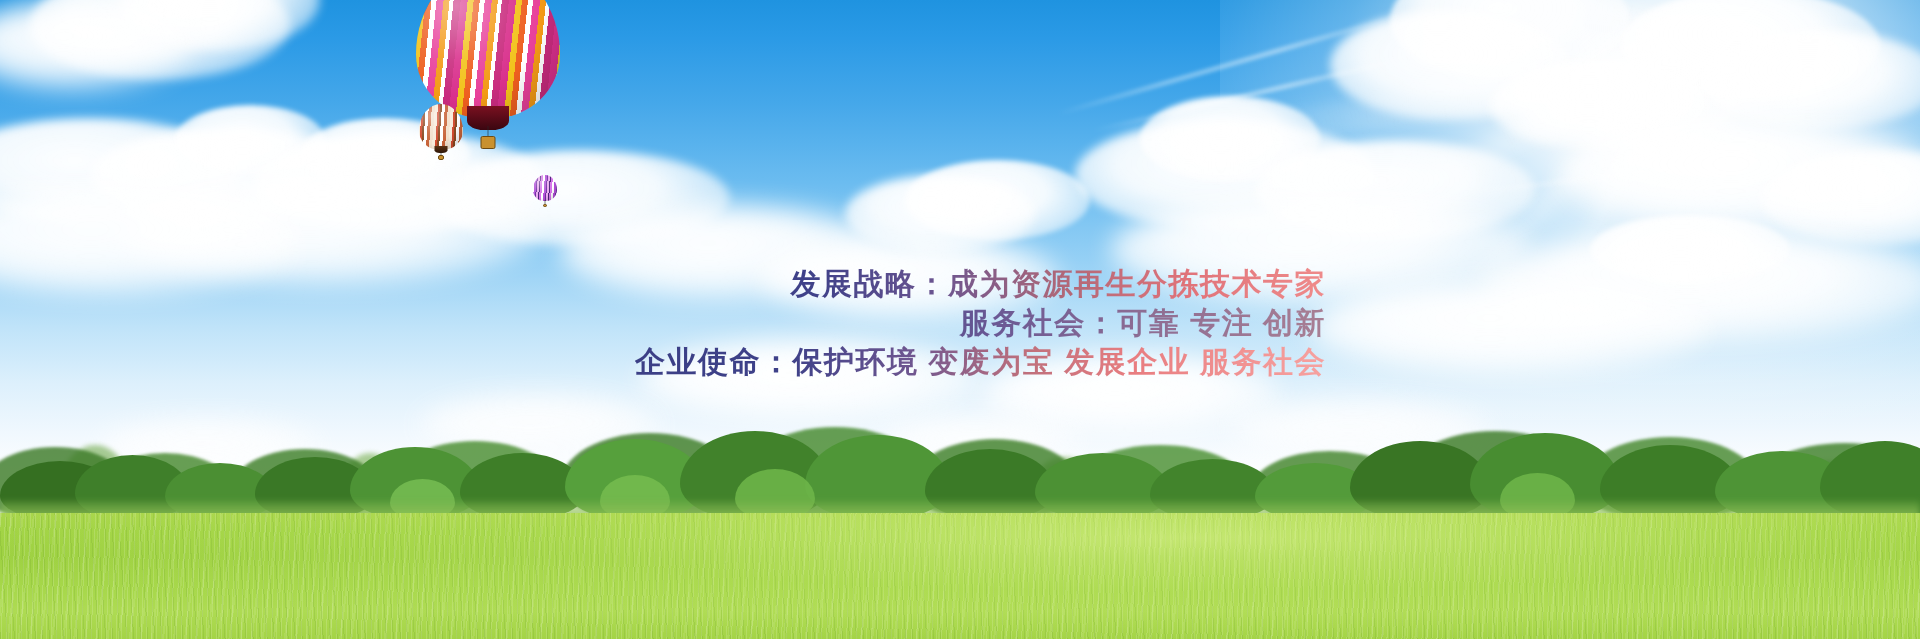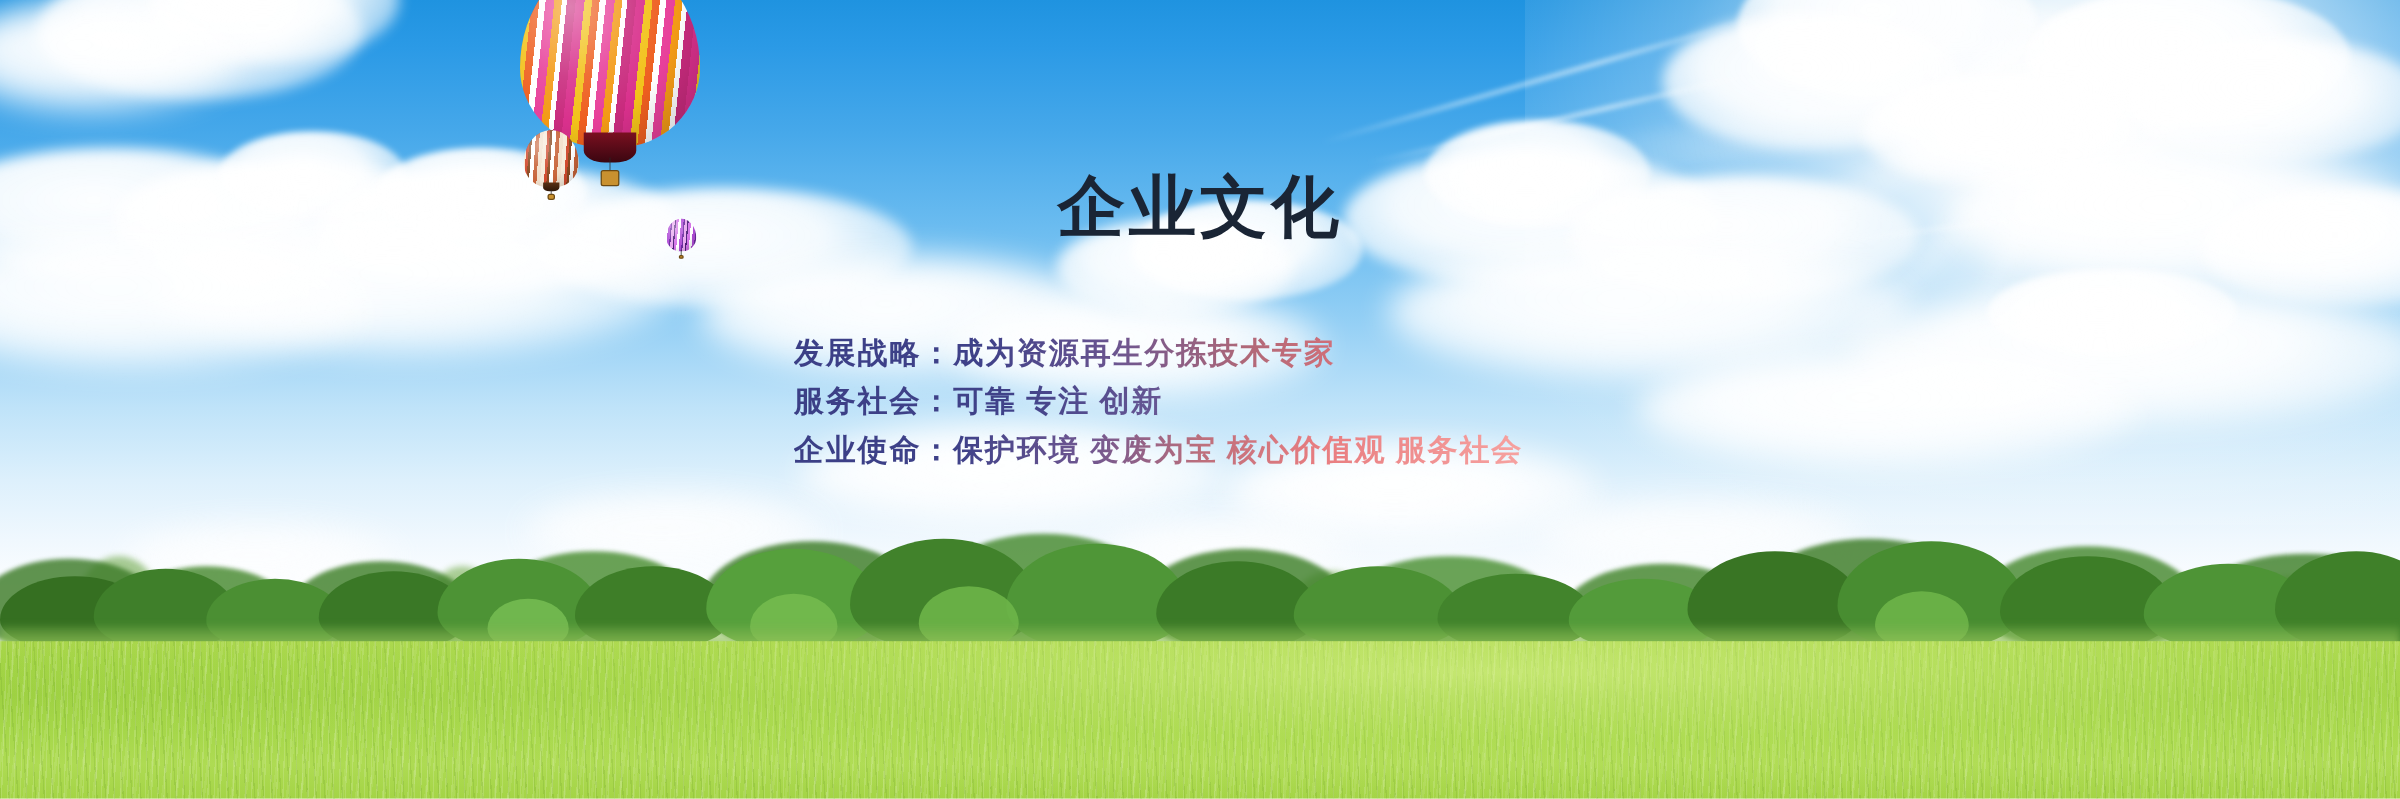--- a/index.html
+++ b/index.html
@@ -209,29 +209,30 @@
     font-family:"Liberation Sans", sans-serif;
   }
 
   .slogans {
     position:absolute;
     left:635px; top:264px;
     text-align:left;
     pointer-events:none;
   }
   .slogan {
-    font-size:24px;
+    font-size:30px;
     font-weight:700;
     letter-spacing:1.5px;
     line-height:39px;
     white-space:nowrap;
-    font-family:Liberation Serif, serif;
+    font-family:Liberation Sans, sans-serif;
     background-clip:text;
     -webkit-background-clip:text;
     color:transparent;
+    text-align:right;
     -webkit-text-fill-color:transparent;
   }
   .slogan.l1 {
     background-image:linear-gradient(to right,
         #3b3f86 0%, #3f4189 26%, #6b5590 44%,
         #b06878 62%, #e0737a 80%, #ef8b8b 100%);
   }
   .slogan.l2 {
     background-image:linear-gradient(to right,
         #3b3f86 0%, #404289 30%, #6a5894 52%,
@@ -344,27 +345,26 @@
                   #6c2ba0 4px, #6c2ba0 5px,
                   #e8a8ef 5px, #e8a8ef 7px,
                   #4c1f78 7px, #4c1f78 8px,
                   #d473e8 8px, #d473e8 10px);">
     </div>
     <div class="cable" style="top:25px; height:5px;"></div>
     <div class="basket" style="top:29px; width:4px; height:3px;"></div>
   </div>
 
   <div class="text-block">
-    <div class="headline-cn">企业文化</div>
   </div>
 
   <div class="slogans">
     <div class="slogan l1">发展战略：成为资源再生分拣技术专家</div>
     <div class="slogan l2">服务社会：可靠 专注 创新</div>
-    <div class="slogan l3">企业使命：保护环境 变废为宝 核心价值观 服务社会</div>
+    <div class="slogan l3">企业使命：保护环境 变废为宝 发展企业 服务社会</div>
   </div>
 
   <div class="horizon-haze"></div>
 
   <div class="treeline">
 
     <div class="tree far" style="left:60px;   width:70px;  height:74px; background:#6ea84a;"></div>
     <div class="tree far" style="left:340px;  width:60px;  height:66px; background:#74ad4e;"></div>
     <div class="tree far" style="left:600px;  width:80px;  height:58px; background:#7cb455;"></div>
     <div class="tree far" style="left:1030px; width:70px;  height:62px; background:#6fa94b;"></div>

